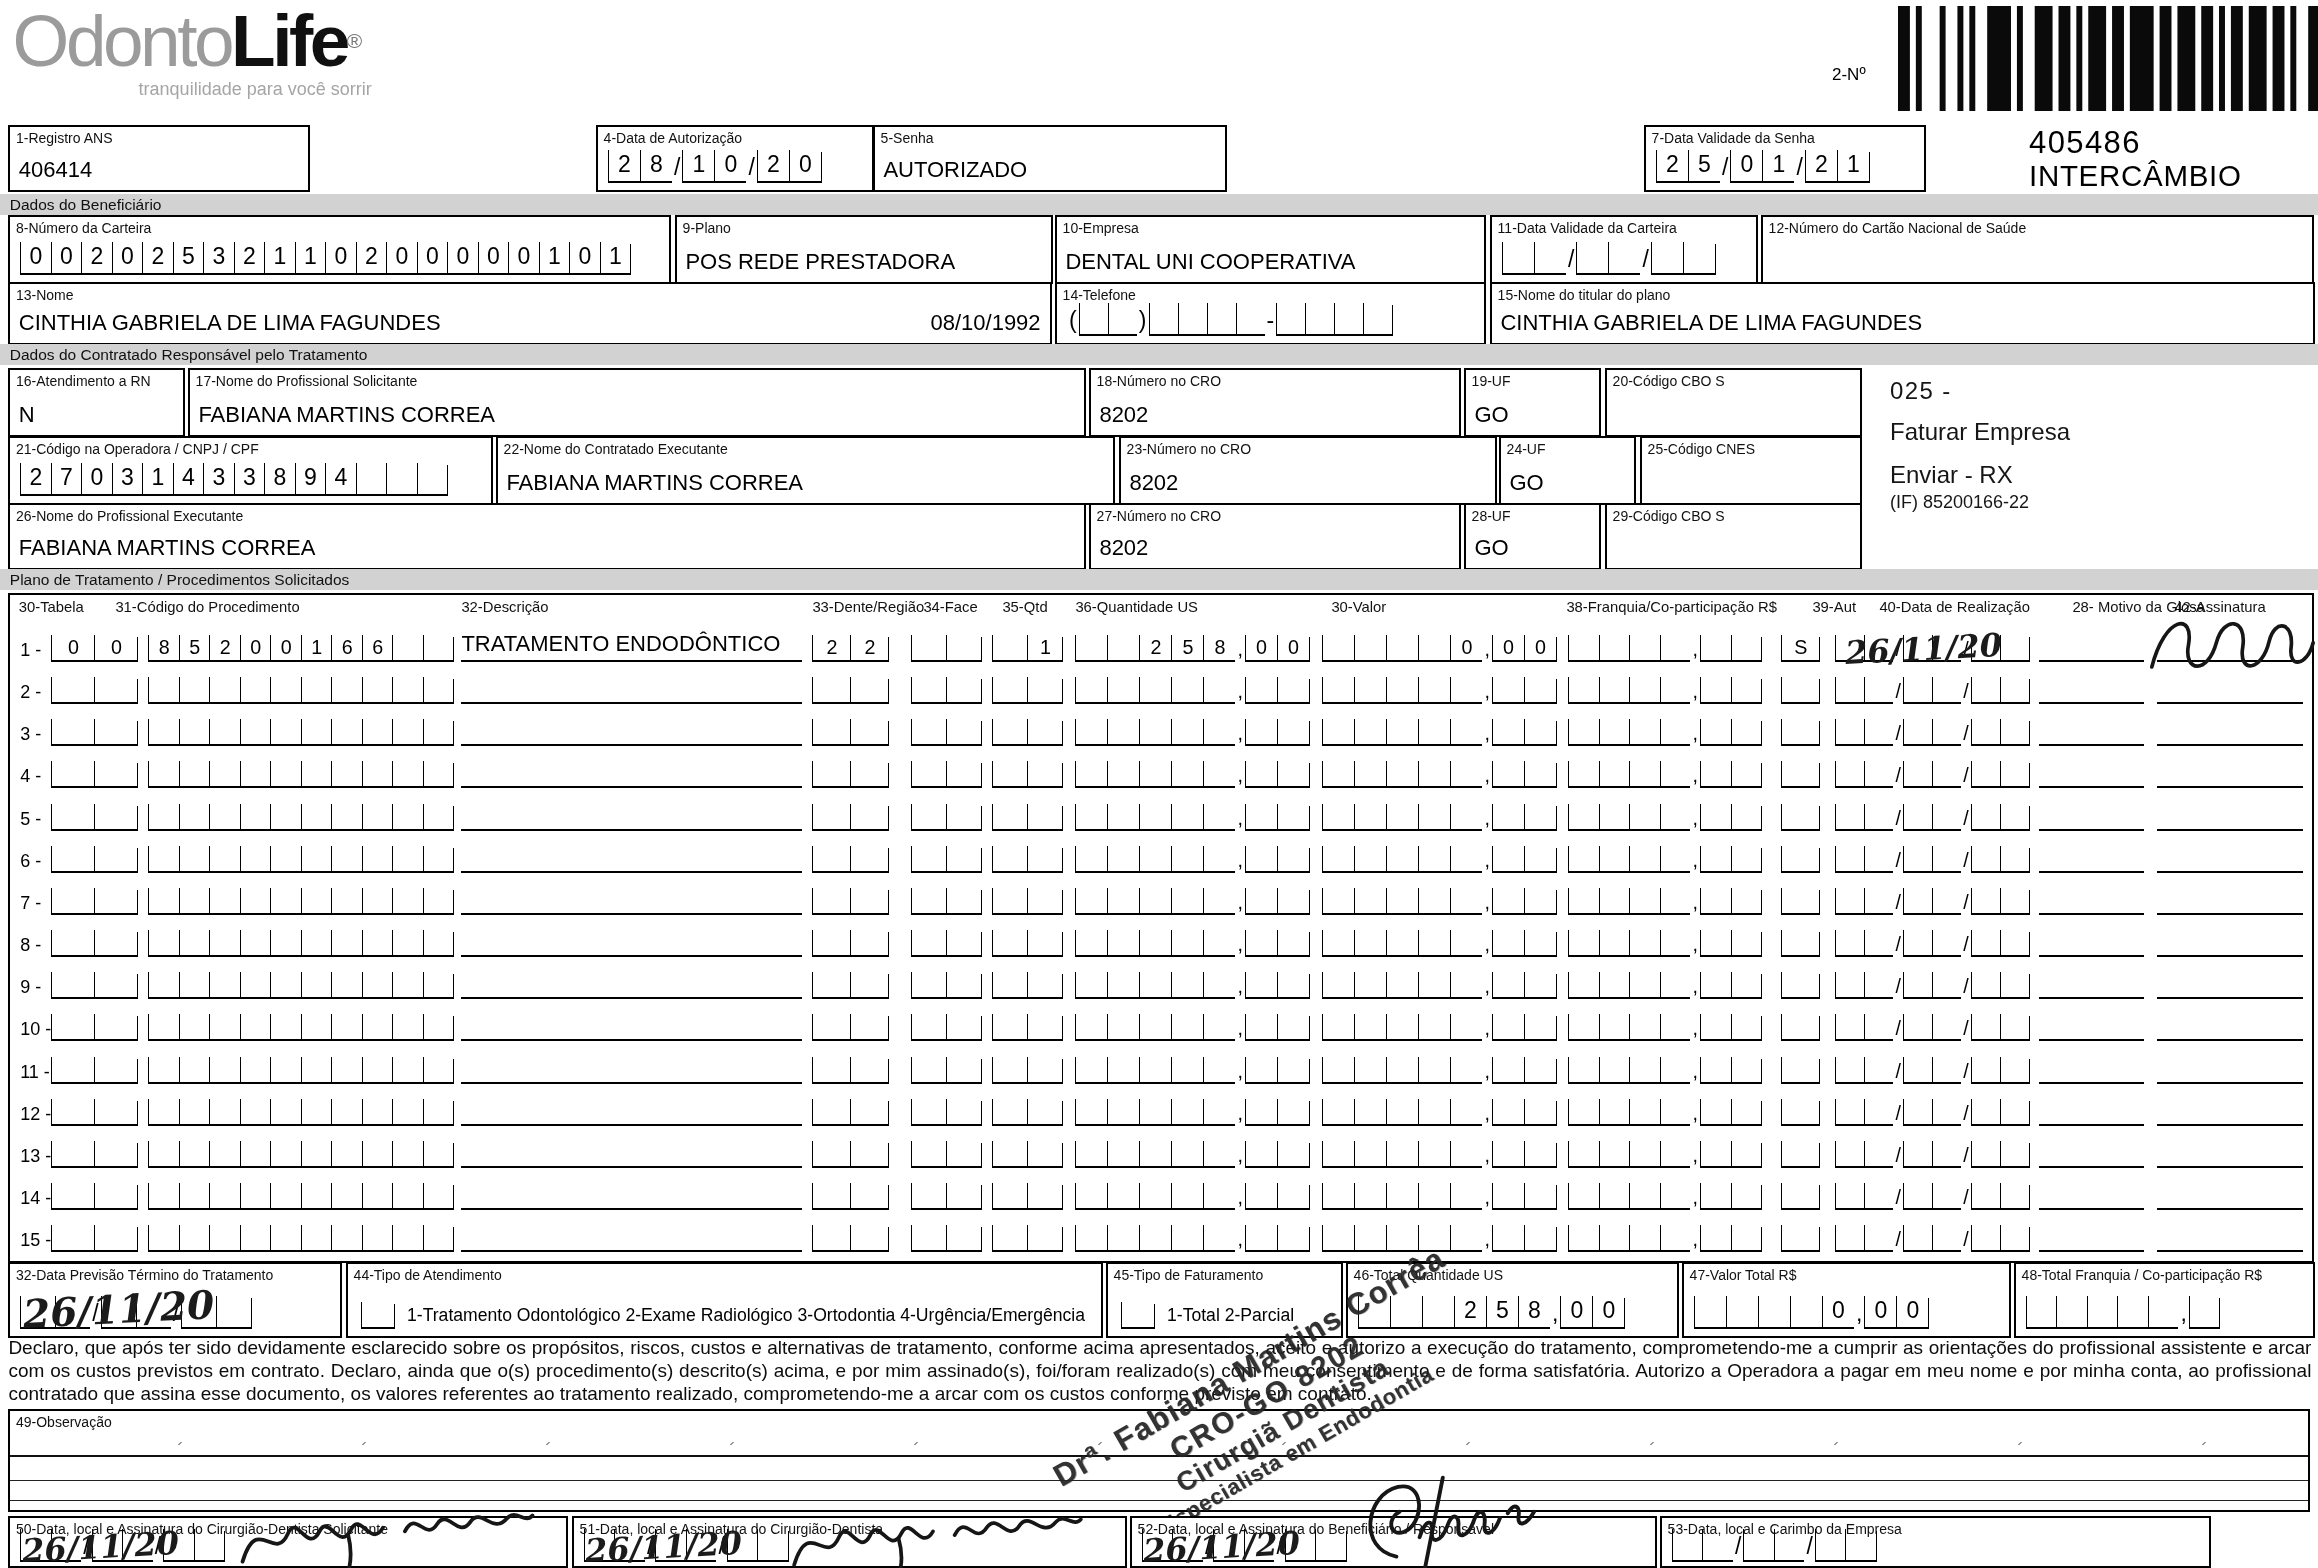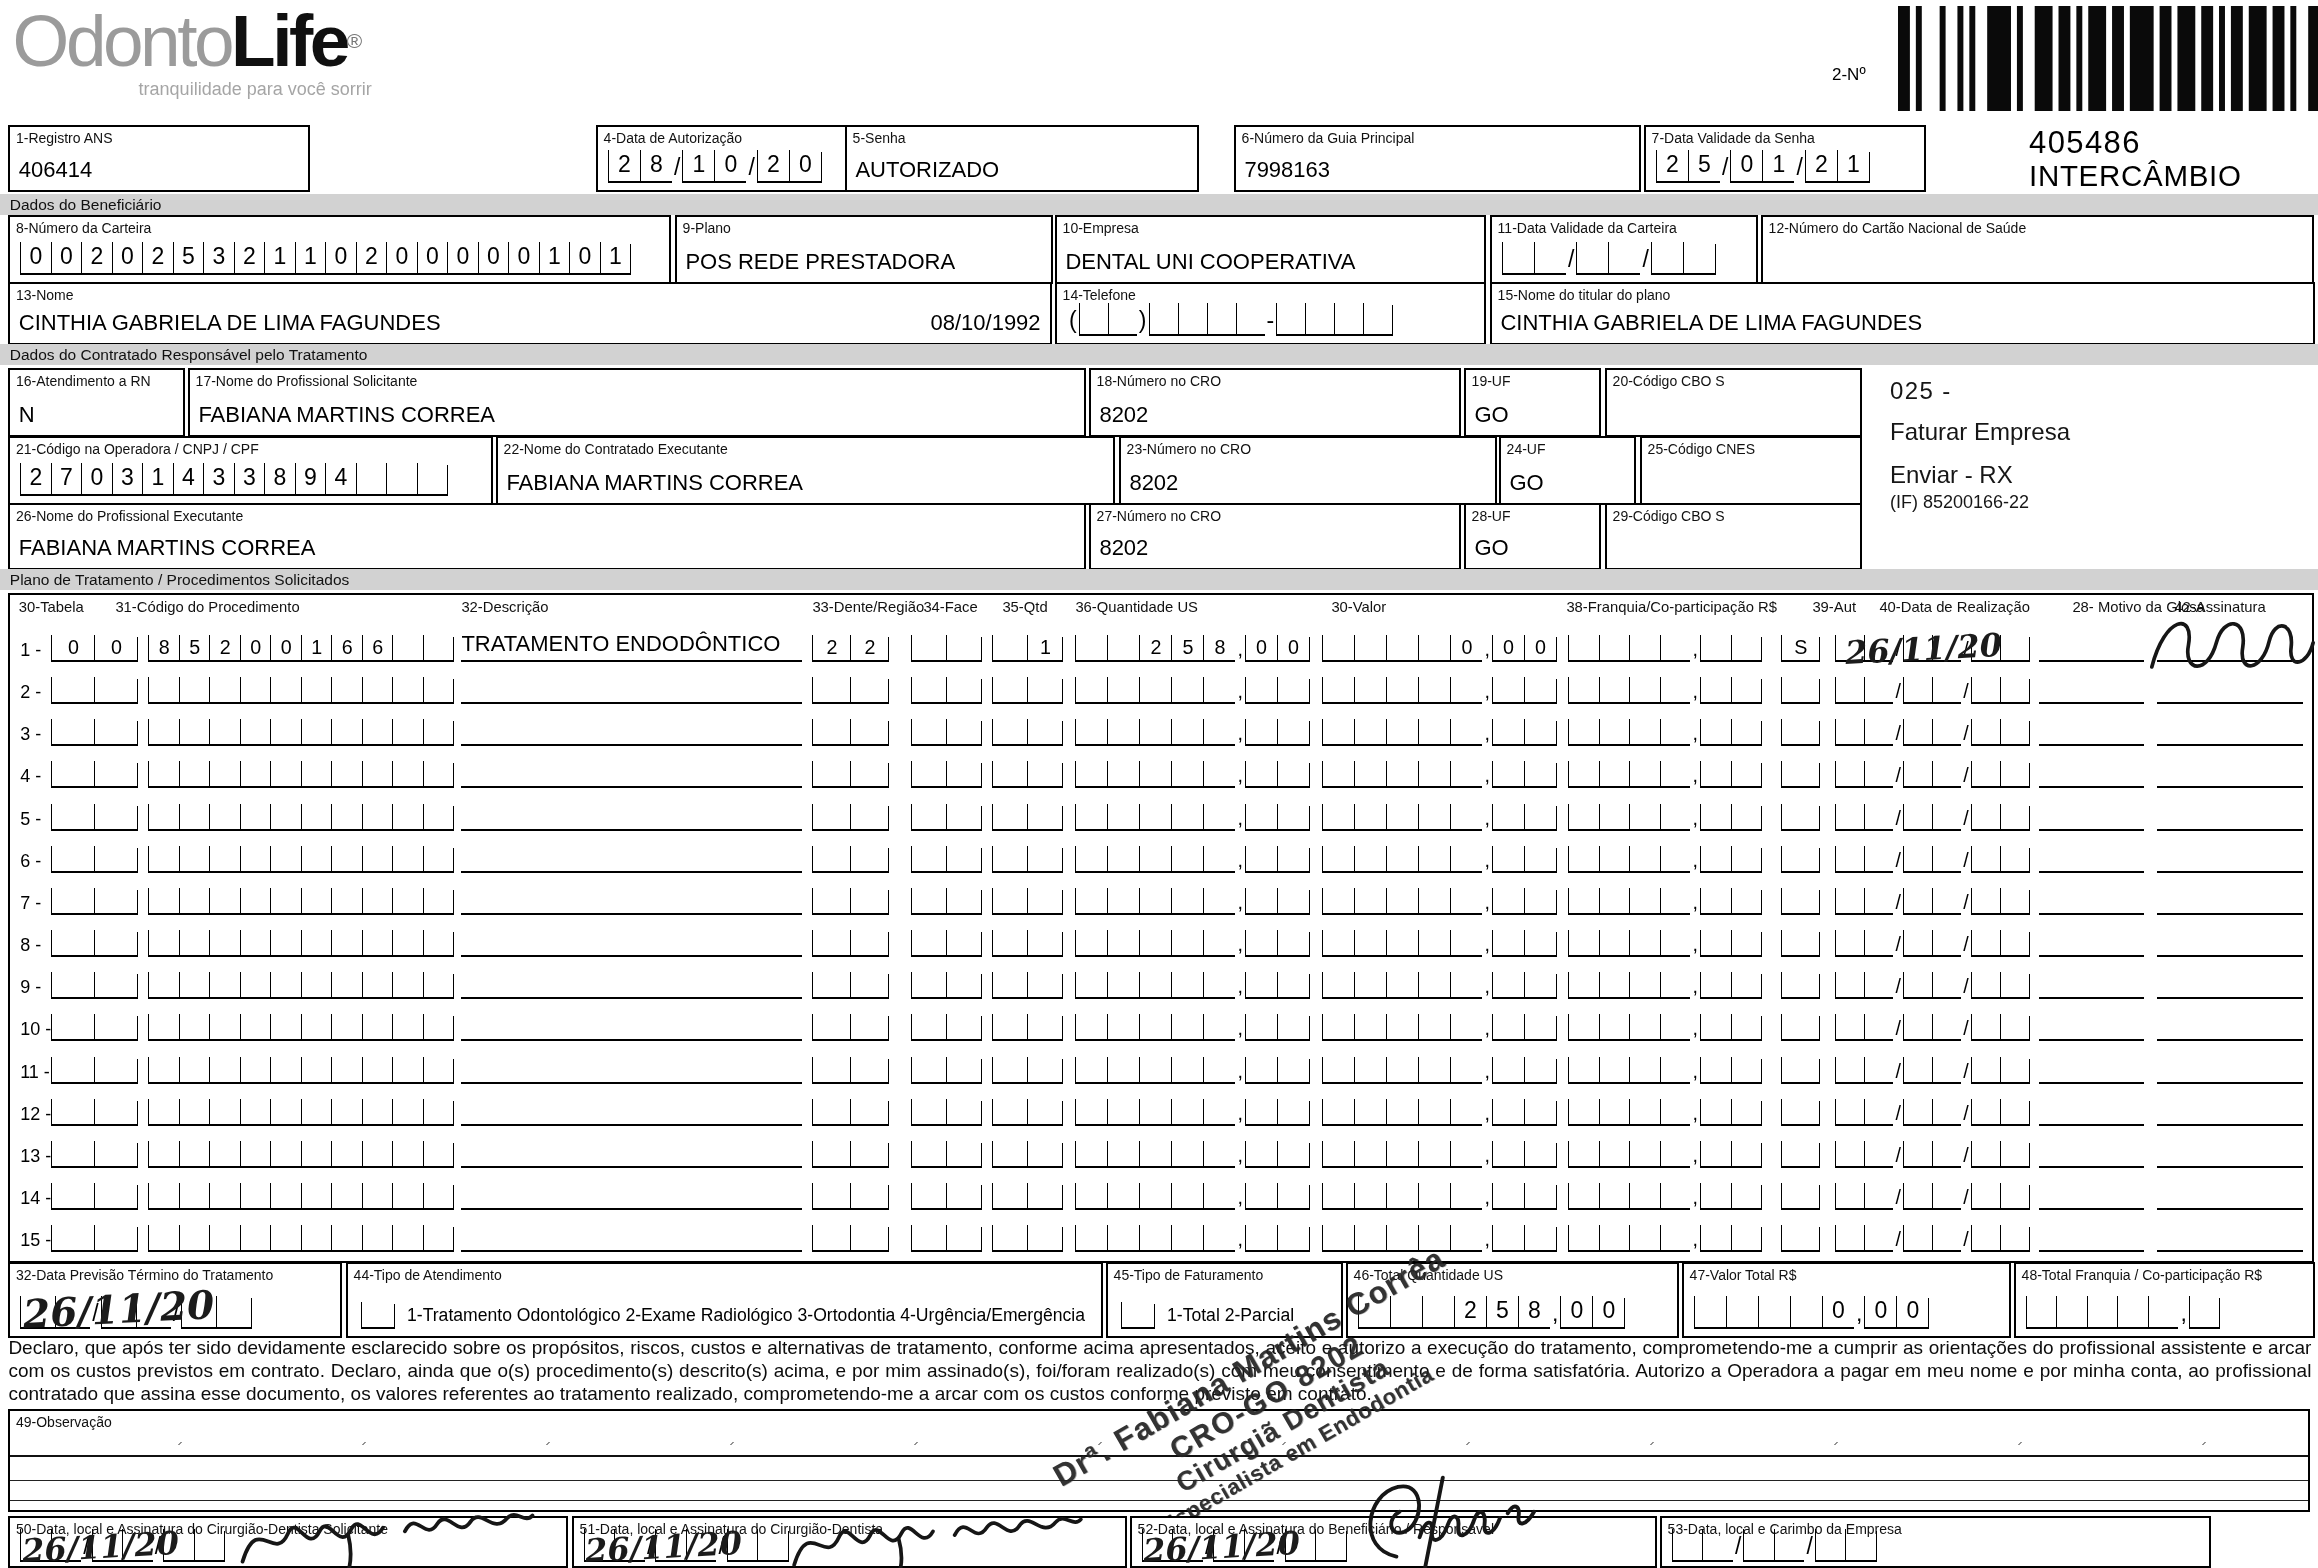--- a/index.html
+++ b/index.html
@@ -107,27 +107,23 @@
   <div class="bcsub">INTERCÂMBIO</div>
 
   <div class="fbox" style="left:8.4px;top:125px;width:298px;height:63px">
     <div class="flabel">1-Registro ANS</div>
     <div class="fvalue">406414</div>
   </div>
   <div class="fbox" style="left:596px;top:125px;width:274px;height:63px">
     <div class="flabel">4-Data de Autorização</div>
     <div class="fcomb"><span class="cell" style="width:31px">2</span><span class="cell" style="width:31px">8</span><span class="sep">/</span><span class="cell" style="width:31px">1</span><span class="cell" style="width:31px">0</span><span class="sep">/</span><span class="cell" style="width:31px">2</span><span class="cell" style="width:31px">0</span><span class="cend"></span></div>
   </div>
-  <div class="fbox" style="left:845px;top:125px;width:350px;height:63px">
+  <div class="fbox" style="left:873px;top:125px;width:350px;height:63px">
     <div class="flabel">5-Senha</div>
     <div class="fvalue">AUTORIZADO</div>
-  </div>
-  <div class="fbox" style="left:1234px;top:125px;width:403px;height:63px">
-    <div class="flabel">6-Número da Guia Principal</div>
-    <div class="fvalue">7998163</div>
   </div>
   <div class="fbox" style="left:1644px;top:125px;width:278px;height:63px">
     <div class="flabel">7-Data Validade da Senha</div>
     <div class="fcomb"><span class="cell" style="width:31px">2</span><span class="cell" style="width:31px">5</span><span class="sep">/</span><span class="cell" style="width:31px">0</span><span class="cell" style="width:31px">1</span><span class="sep">/</span><span class="cell" style="width:31px">2</span><span class="cell" style="width:31px">1</span><span class="cend"></span></div>
   </div>
 
   <div class="bar" style="top:194px">Dados do Beneficiário</div>
 
   <div class="fbox" style="left:8.4px;top:215px;width:659px;height:65px">
     <div class="flabel">8-Número da Carteira</div>

